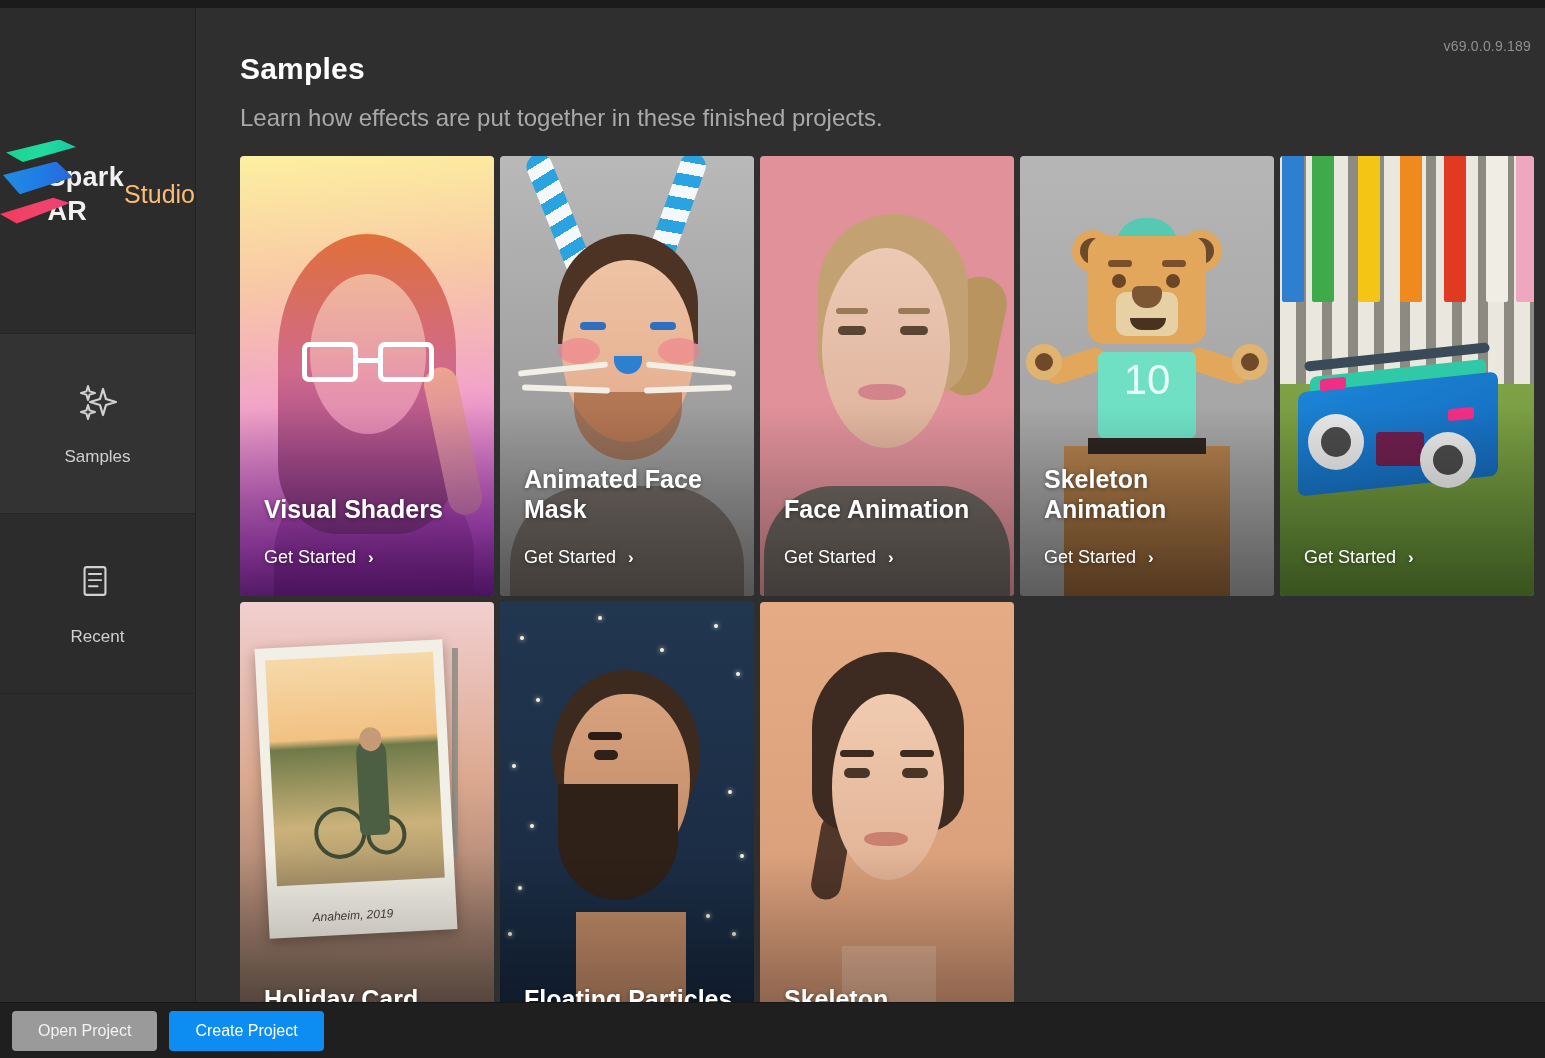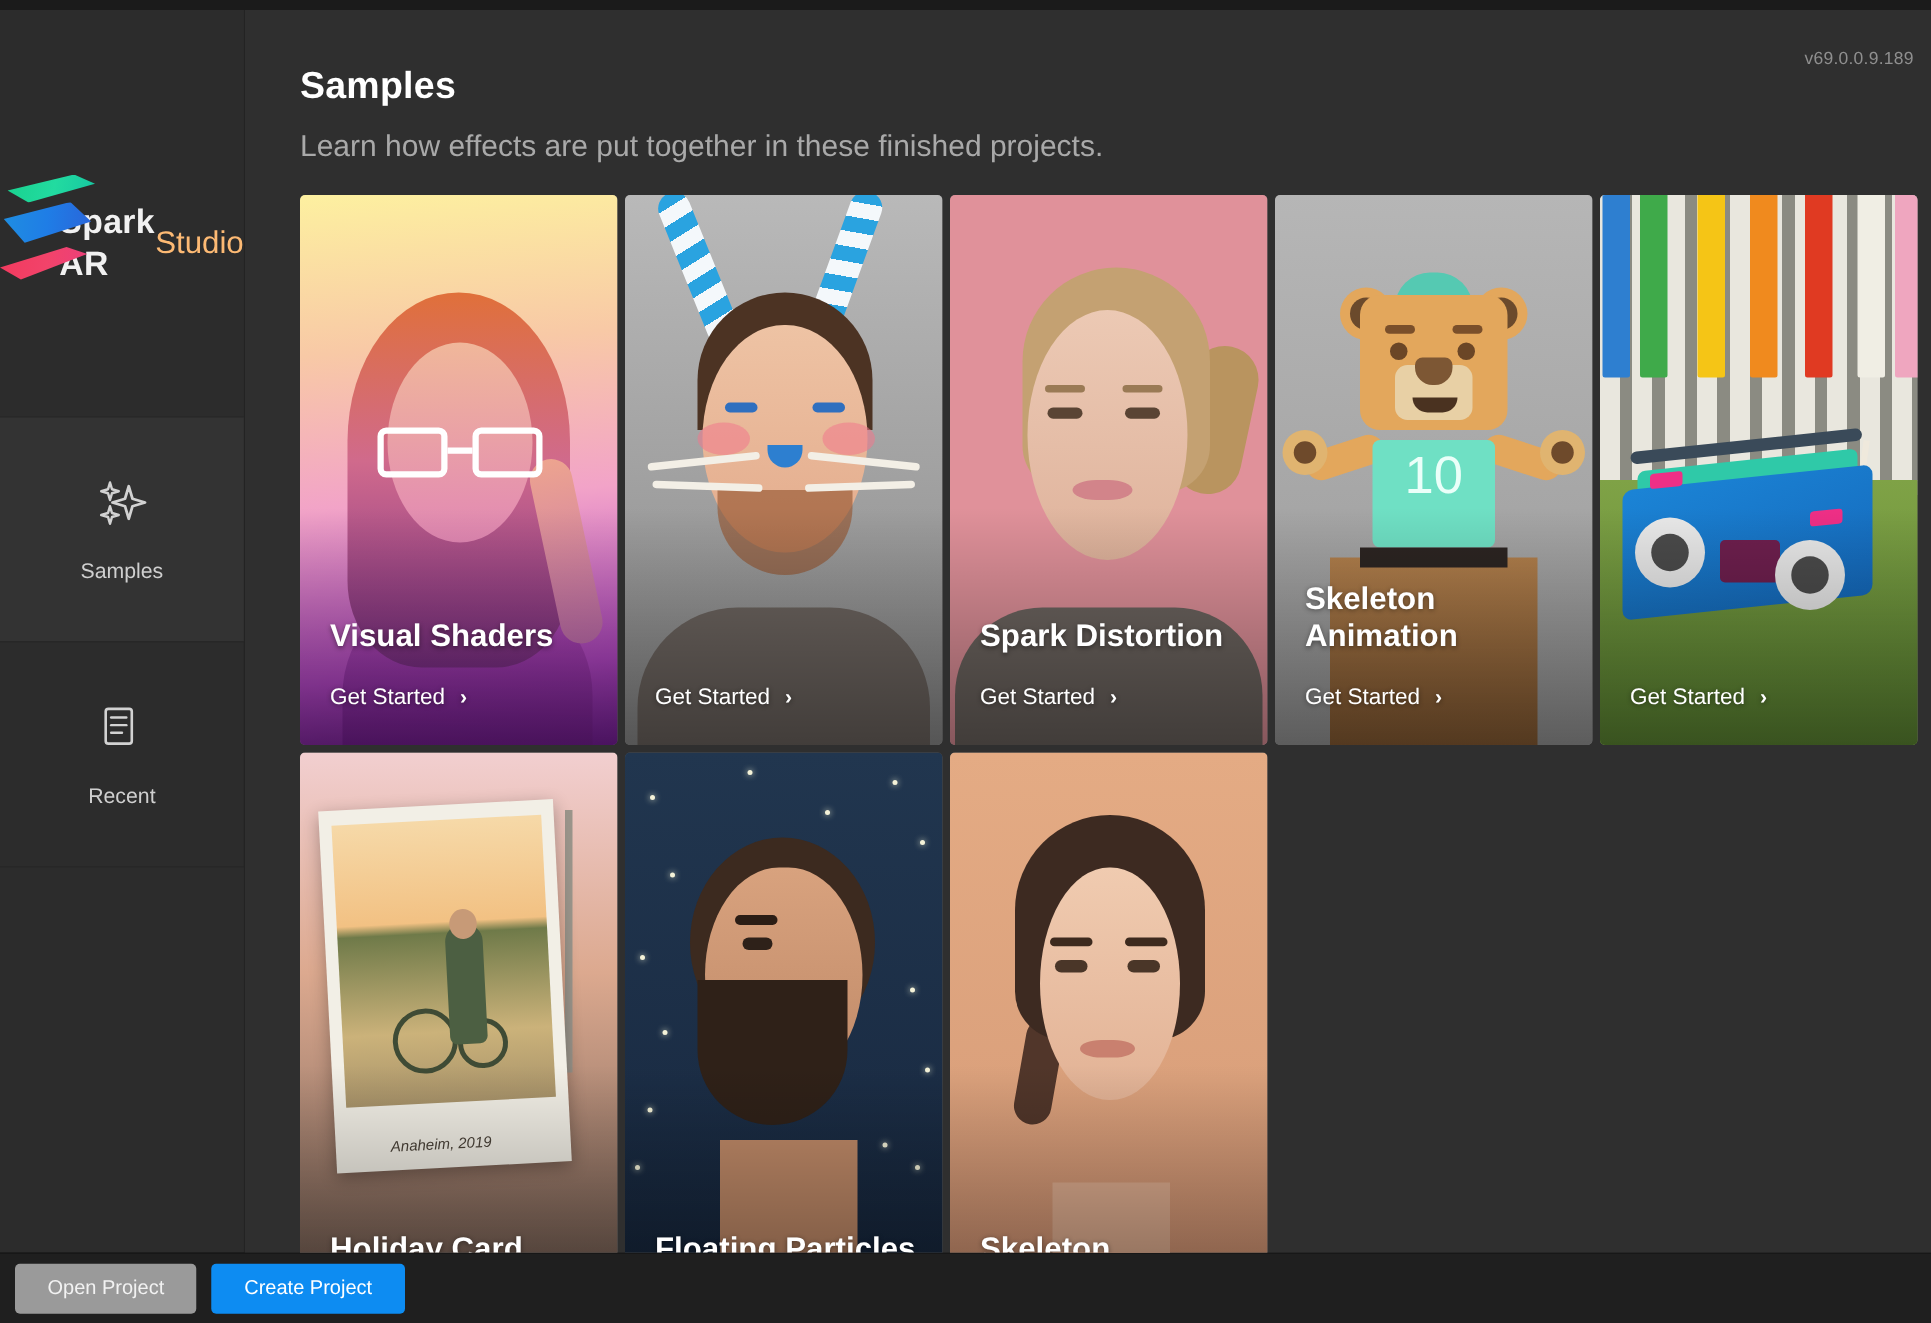--- a/index.html
+++ b/index.html
@@ -427,40 +427,41 @@
             <div class="afm-eye r"></div>
             <div class="afm-beard"></div>
             <div class="afm-nose"></div>
             <div class="afm-whisk" style="left:18px;top:210px;width:90px;transform:rotate(-6deg);"></div>
             <div class="afm-whisk" style="left:22px;top:230px;width:88px;transform:rotate(2deg);"></div>
             <div class="afm-whisk" style="left:146px;top:210px;width:90px;transform:rotate(6deg);"></div>
             <div class="afm-whisk" style="left:144px;top:230px;width:88px;transform:rotate(-2deg);"></div>
             <div class="afm-shirt"></div>
           </div>
           <div class="scrim"></div>
+          <div class="label">Animated Face Mask</div>
           <div class="cta">
             <span>Get Started</span>
             <span class="chev">›</span>
           </div>
         </div>
 
         <div class="card">
           <div class="art art-distort">
             <div class="fd-pony"></div>
             <div class="fd-hair"></div>
             <div class="fd-face"></div>
             <div class="fd-brow l"></div>
             <div class="fd-brow r"></div>
             <div class="fd-eye l"></div>
             <div class="fd-eye r"></div>
             <div class="fd-lip"></div>
             <div class="fd-shirt"></div>
           </div>
           <div class="scrim"></div>
-          <div class="label">Spark Distortion</div>
+          <div class="label">Face Animation</div>
           <div class="cta">
             <span>Get Started</span>
             <span class="chev">›</span>
           </div>
         </div>
 
         <div class="card">
           <div class="art art-skel">
             <div class="sk-box"></div>
             <div class="sk-arm l"></div>

